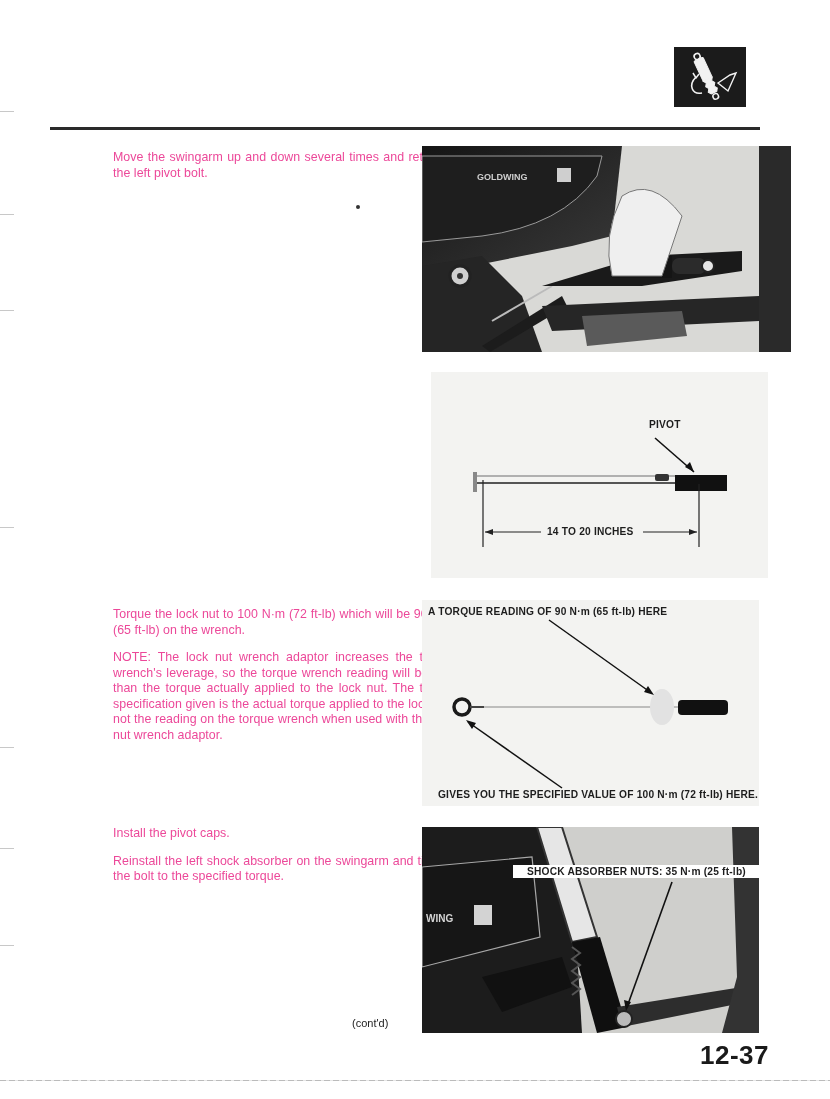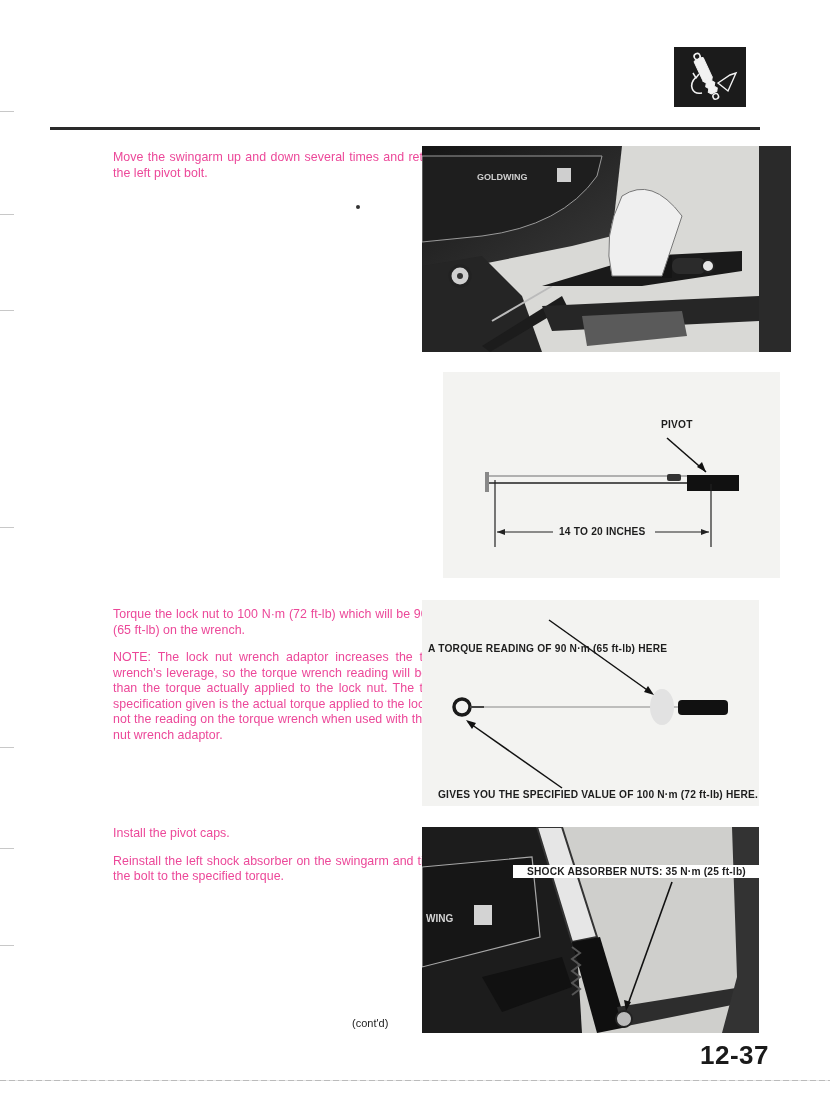--- a/index.html
+++ b/index.html
@@ -105,21 +105,21 @@
     <circle cx="286" cy="120" r="6" fill="#e6e6e6" stroke="#222" stroke-width="2"></circle>
     <path d="M200 50 Q230 30 260 70 L240 130 L190 130 Q180 90 200 50 Z" fill="#efefef" stroke="#777" stroke-width="1"></path>
     <path d="M120 160 L337 150 L337 175 L130 185 Z" fill="#262626"></path>
     <path d="M160 170 L260 165 L265 190 L165 200 Z" fill="#5a5a5a"></path>
   </svg>
 </div>
 
 <div class="text-block" style="top:381px">
 </div>
 
-<div class="figure" style="left:443px; top:372px; width:337px; height:206px;">
+<div class="figure" style="left:431px; top:372px; width:337px; height:206px;">
   <svg width="337" height="206" viewBox="0 0 337 206">
     <rect x="42" y="100" width="4" height="20" fill="#888"></rect>
     <line x1="46" y1="104" x2="245" y2="104" stroke="#9a9a9a" stroke-width="1.5"></line>
     <line x1="46" y1="111" x2="245" y2="111" stroke="#555" stroke-width="2"></line>
     <rect x="224" y="102" width="14" height="7" rx="2" fill="#333"></rect>
     <rect x="244" y="103" width="52" height="16" fill="#111"></rect>
     <line x1="224" y1="66" x2="263" y2="100" stroke="#111" stroke-width="1.6"></line>
     <path d="M263 100 L254 95 L259 90 Z" fill="#111"></path>
     <line x1="52" y1="108" x2="52" y2="175" stroke="#222" stroke-width="1.2"></line>
     <line x1="268" y1="112" x2="268" y2="175" stroke="#222" stroke-width="1.2"></line>
@@ -142,21 +142,21 @@
     <circle cx="40" cy="107" r="8" fill="none" stroke="#1a1a1a" stroke-width="3.5"></circle>
     <line x1="48" y1="107" x2="62" y2="107" stroke="#444" stroke-width="2"></line>
     <line x1="62" y1="107" x2="262" y2="107" stroke="#888" stroke-width="1.2"></line>
     <ellipse cx="240" cy="107" rx="12" ry="18" fill="#e2e2e2"></ellipse>
     <rect x="256" y="100" width="50" height="15" rx="4" fill="#111"></rect>
     <line x1="127" y1="20" x2="228" y2="92" stroke="#111" stroke-width="1.5"></line>
     <path d="M232 95 L222 92 L226 86 Z" fill="#111"></path>
     <line x1="46" y1="122" x2="140" y2="188" stroke="#111" stroke-width="1.5"></line>
     <path d="M44 120 L54 123 L50 129 Z" fill="#111"></path>
   </svg>
-  <span class="fig-label" style="left:6px; top:6px;margin-top:37px;">A TORQUE READING OF 90 N·m (65 ft-lb) HERE</span>
+  <span class="fig-label" style="left:6px; top:6px;">A TORQUE READING OF 90 N·m (65 ft-lb) HERE</span>
   <span class="fig-label" style="left:16px; top:189px;">GIVES YOU THE SPECIFIED VALUE OF 100 N·m (72 ft-lb) HERE.</span>
 </div>
 
 <div class="text-block" style="top:826px">
   <p>Install the pivot caps.</p>
   <p>Reinstall the left shock absorber on the swingarm and tighten the bolt to the specified torque.</p>
 </div>
 
 <div class="figure fig-photo" style="left:422px; top:827px; width:337px; height:206px;">
   <svg width="337" height="206" viewBox="0 0 337 206">

